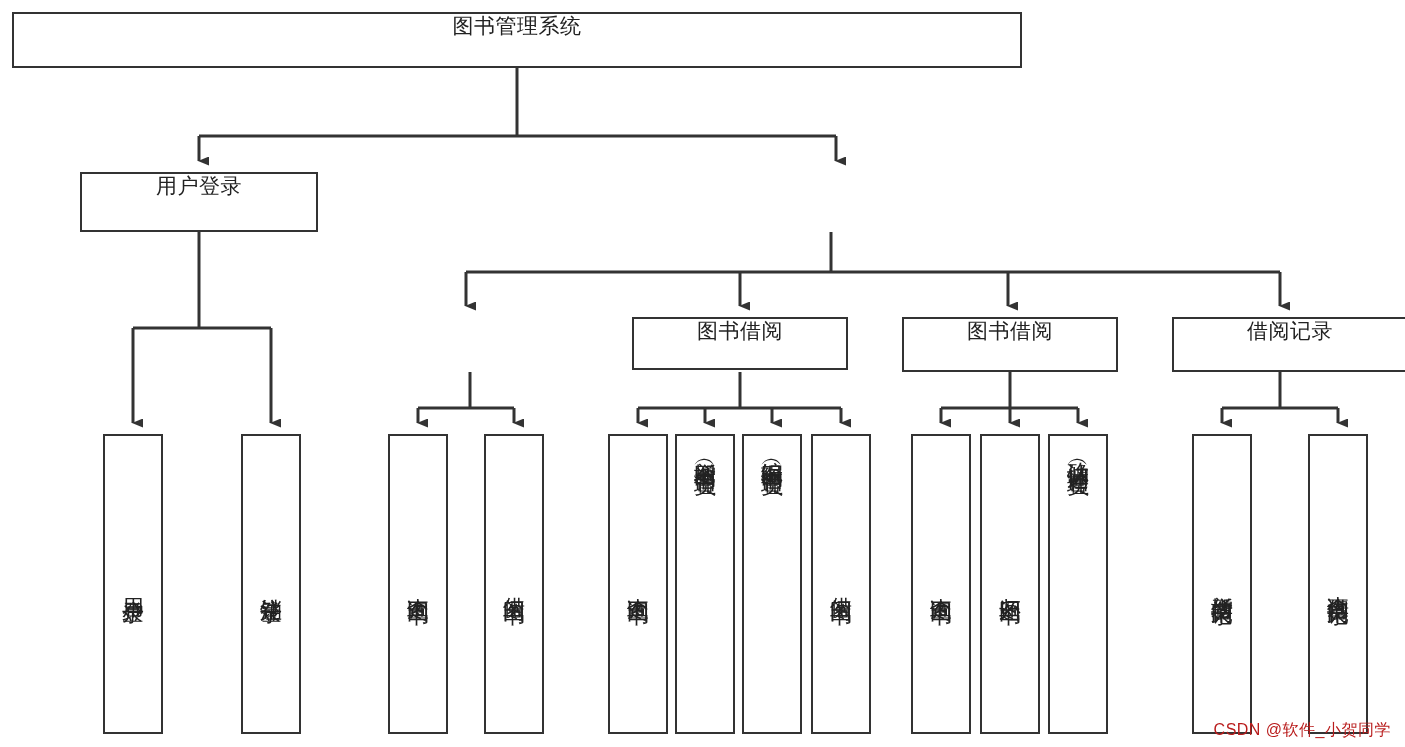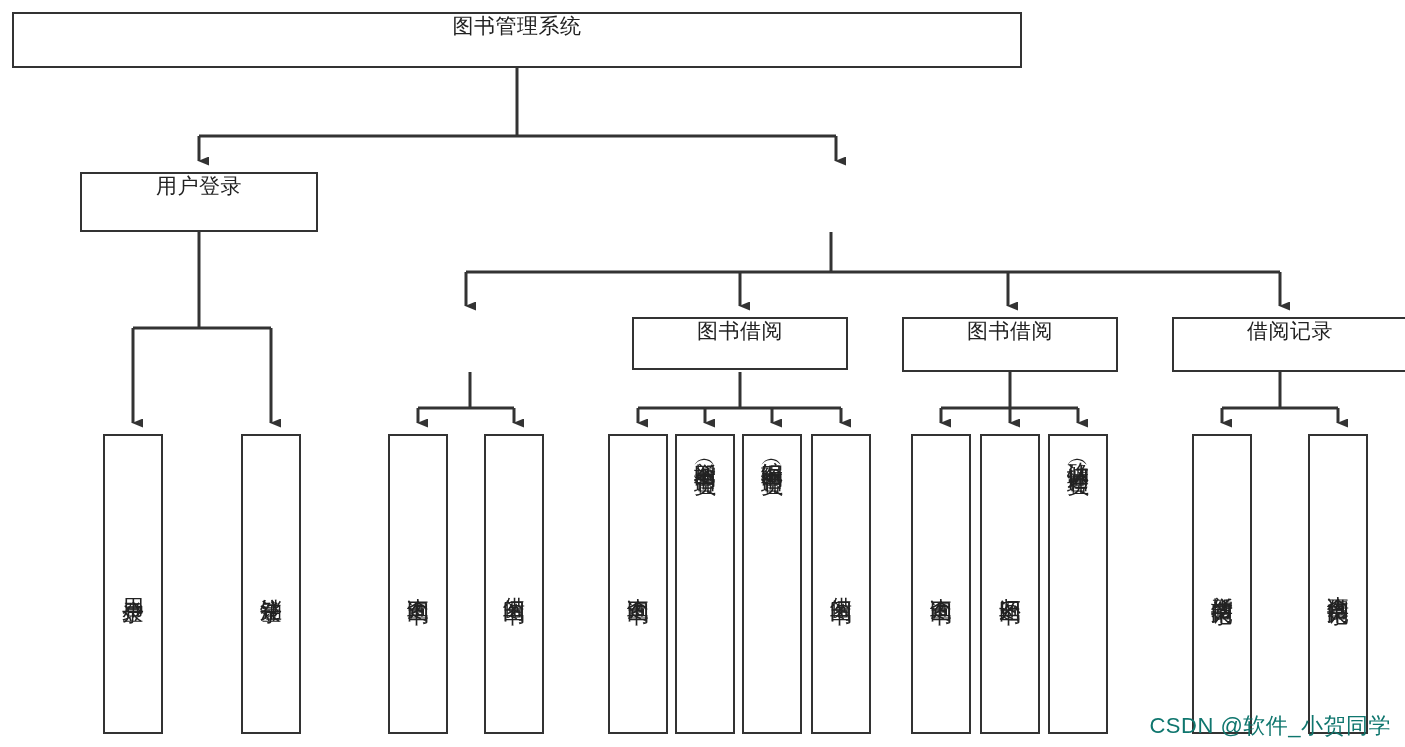--- a/index.html
+++ b/index.html
@@ -59,22 +59,22 @@
     max-height: 100%;
   }
   .node-v.align-center {
     align-items: center;
     padding-top: 0;
   }
   #watermark {
     position: absolute;
     right: 14px;
     bottom: 6px;
-    font-size: 22px;
-    color: #0f766e;
+    font-size: 16px;
+    color: #b91c1c;
     letter-spacing: 0.5px;
     pointer-events: none;
     user-select: none;
     white-space: nowrap;
   }
 </style>
 </head>
 <body>
 
 <div id="diagram-root">

